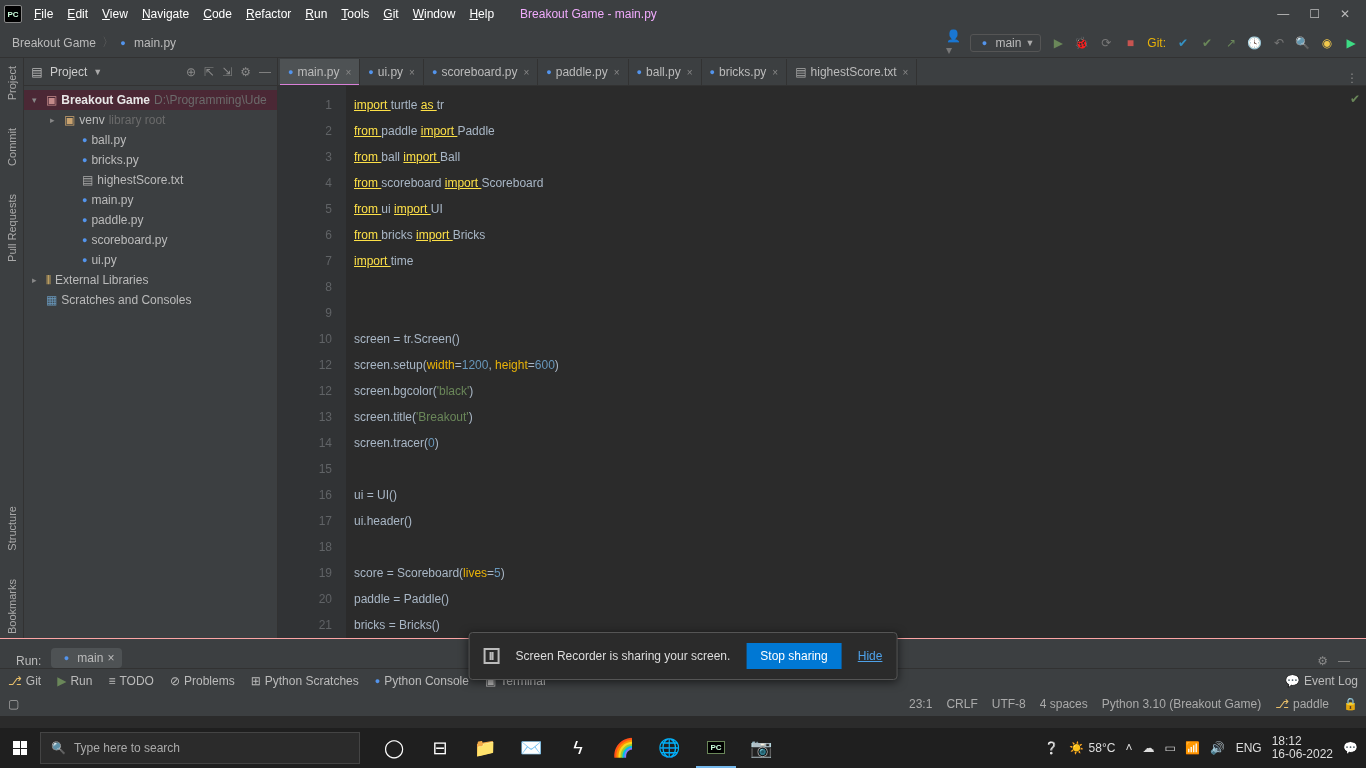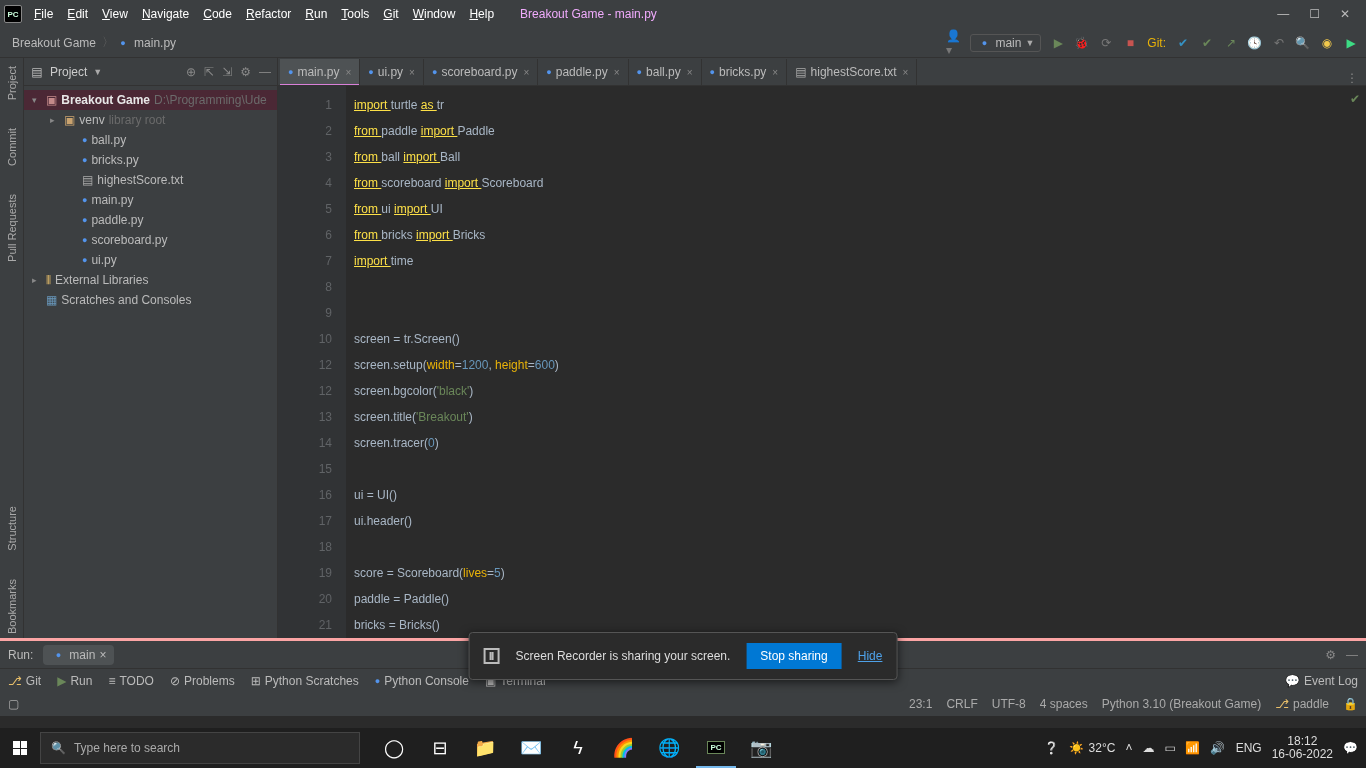--- a/index.html
+++ b/index.html
@@ -59,21 +59,21 @@
 .code-wrap { flex:1; display:flex; position:relative; overflow:hidden;}
 .line-nos { width:68px; background:#313335; text-align:right; padding:6px 14px 0 0; color:#606366; font-family:Consolas,monospace; font-size:14px; line-height:26px;}
 .code { flex:1; padding:6px 0 0 8px; font-family:Consolas,monospace; font-size:14.5px; line-height:26px; color:#a9b7c6; white-space:pre;}
 .code .kw{color:#fde047;text-decoration:underline;}
 .code .str{color:#6a8759;}
 .code .num{color:#6897bb;}
 .code .param{color:#eab308;}
 .check{position:absolute; right:6px; top:6px; color:#6a8759;}
 
 
-.runstrip { height:30px; background:#3c3f41; border-top:3px solid #fca5a5; display:flex; align-items:center; padding:0 8px;}
+.runstrip { height:30px; background:#3c3f41; border-top:1px solid #fca5a5; display:flex; align-items:flex-end; padding:0 16px;}
 .runstrip .rtab{background:#4e5254;padding:3px 8px;display:flex;align-items:center;gap:4px;border-radius:4px;}
 .runstrip .right{margin-left:auto;display:flex;gap:10px;color:#888;}
 
 
 .bottom-tools { height:24px; background:#3c3f41; border-top:1px solid #323232; display:flex; align-items:center; padding:0 8px; gap:16px;}
 .bottom-tools .bt{display:flex;align-items:center;gap:4px;color:#bbb;}
 .bottom-tools .right{margin-left:auto;}
 
 
 .statusbar { height:24px; background:#3c3f41; display:flex; align-items:center; padding:0 8px; gap:14px; font-size:11px; color:#aaa;}
@@ -95,21 +95,21 @@
 .taskbar { position:absolute; left:0; right:0; bottom:0; height:40px; background:#1f1f1f; display:flex; align-items:center; }
 .taskbar .start{width:40px;height:40px;display:flex;align-items:center;justify-content:center;}
 .taskbar .start .grid{width:14px;height:14px;display:grid;grid-template-columns:1fr 1fr;grid-template-rows:1fr 1fr;gap:1px;}
 .taskbar .start .grid div{background:#fff;}
 .taskbar .search{flex:0 0 320px;height:32px;background:#2b2b2b;border:1px solid #444;display:flex;align-items:center;gap:8px;padding:0 10px;color:#aaa;}
 .taskbar .apps{display:flex;align-items:center;gap:6px;margin-left:14px;}
 .taskbar .apps .app{width:40px;height:40px;display:flex;align-items:center;justify-content:center;font-size:18px;}
 .taskbar .apps .app.active{border-bottom:2px solid #76b9ed;}
 .taskbar .tray{margin-left:auto;display:flex;align-items:center;gap:10px;padding:0 8px;color:#ddd;font-size:11px;}
 .taskbar .tray .weather{display:flex;align-items:center;gap:4px;}
-.taskbar .tray .clock{text-align:center;line-height:13px;}
+.taskbar .tray .clock{text-align:left;line-height:13px;}
 </style>
 </head>
 <body>
 
 <div class="titlebar">
   <div class="pc-badge">PC</div>
   <div class="menubar" id="menubar">
       <span><u>F</u>ile</span>
       <span><u>E</u>dit</span>
       <span><u>V</u>iew</span>
@@ -365,21 +365,21 @@
     <div class="app">🌐</div>
     <div class="app active">
         <span style="background:#000;border:1px solid #6a8759;color:#cfd;font-size:8px;padding:1px 2px;font-weight:bold;">PC</span>
       </div>
     <div class="app">📷</div>
   </div>
   <div class="tray">
     <span>❔</span>
     <span class="weather">
         <span>☀️</span>
-        <span>32°C</span>
+        <span>58°C</span>
       </span>
     <span>˄</span>
     <span>☁</span>
     <span>▭</span>
     <span>📶</span>
     <span>🔊</span>
     <span>ENG</span>
     <div class="clock">
       <div>18:12</div>
       <div>16-06-2022</div>

